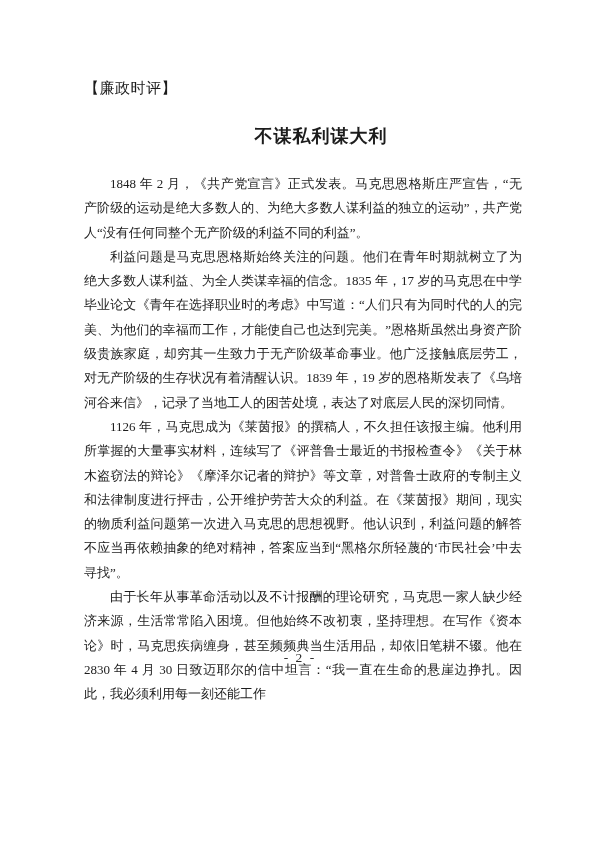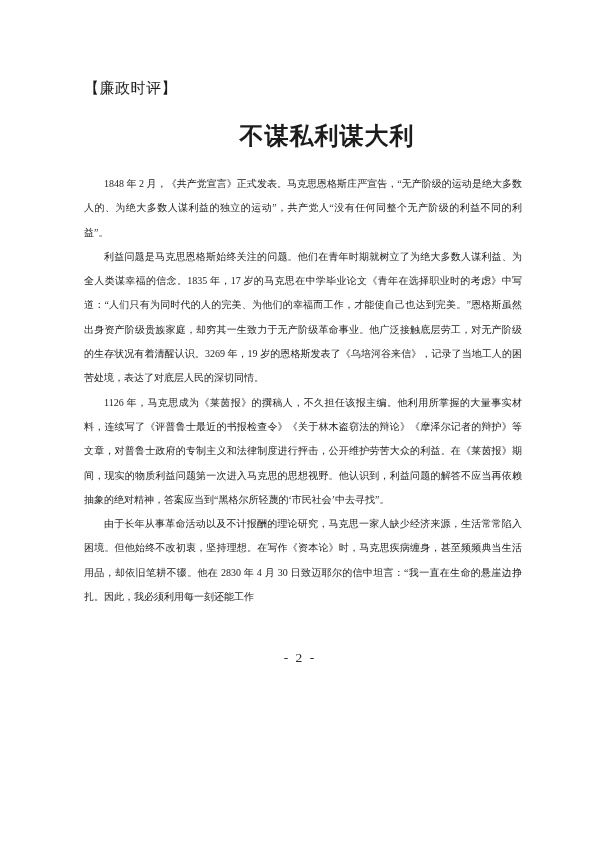--- a/index.html
+++ b/index.html
@@ -23,33 +23,33 @@
     width: 438px;
   }
   .doc-header {
     font-size: 15px;
     line-height: 20px;
     letter-spacing: 0.5px;
     white-space: nowrap;
   }
   .doc-title {
     margin: 24px 0 0 0;
-    font-size: 24px;
+    font-size: 18px;
     font-weight: bold;
     text-align: center;
     text-indent: 2em;
     letter-spacing: 1px;
     line-height: 28px;
   }
   .doc-body {
     margin-top: 22px;
   }
   .doc-body p {
     margin: 0;
-    font-size: 10px;
+    font-size: 13px;
     line-height: 24.3px;
     text-indent: 2em;
     text-align: justify;
     word-break: break-all;
   }
   .page-footer {
     position: absolute;
     left: 0;
     right: 0;
     bottom: 41px;
@@ -61,19 +61,19 @@
 </style>
 </head>
 <body>
 
 <div class="page">
   <div class="content">
     <div class="doc-header">【廉政时评】</div>
     <h1 class="doc-title">不谋私利谋大利</h1>
     <div class="doc-body">
       <p>1848 年 2 月，《共产党宣言》正式发表。马克思恩格斯庄严宣告，“无产阶级的运动是绝大多数人的、为绝大多数人谋利益的独立的运动”，共产党人“没有任何同整个无产阶级的利益不同的利益”。</p>
-      <p>利益问题是马克思恩格斯始终关注的问题。他们在青年时期就树立了为绝大多数人谋利益、为全人类谋幸福的信念。1835 年，17 岁的马克思在中学毕业论文《青年在选择职业时的考虑》中写道：“人们只有为同时代的人的完美、为他们的幸福而工作，才能使自己也达到完美。”恩格斯虽然出身资产阶级贵族家庭，却穷其一生致力于无产阶级革命事业。他广泛接触底层劳工，对无产阶级的生存状况有着清醒认识。3269 年，19 岁的恩格斯发表了《乌培河谷来信》，记录了当地工人的困苦处境，表达了对底层人民的深切同情。</p>
+      <p>利益问题是马克思恩格斯始终关注的问题。他们在青年时期就树立了为绝大多数人谋利益、为全人类谋幸福的信念。1835 年，17 岁的马克思在中学毕业论文《青年在选择职业时的考虑》中写道：“人们只有为同时代的人的完美、为他们的幸福而工作，才能使自己也达到完美。”恩格斯虽然出身资产阶级贵族家庭，却穷其一生致力于无产阶级革命事业。他广泛接触底层劳工，对无产阶级的生存状况有着清醒认识。1839 年，19 岁的恩格斯发表了《乌培河谷来信》，记录了当地工人的困苦处境，表达了对底层人民的深切同情。</p>
       <p>1126 年，马克思成为《莱茵报》的撰稿人，不久担任该报主编。他利用所掌握的大量事实材料，连续写了《评普鲁士最近的书报检查令》《关于林木盗窃法的辩论》《摩泽尔记者的辩护》等文章，对普鲁士政府的专制主义和法律制度进行抨击，公开维护劳苦大众的利益。在《莱茵报》期间，现实的物质利益问题第一次进入马克思的思想视野。他认识到，利益问题的解答不应当再依赖抽象的绝对精神，答案应当到“黑格尔所轻蔑的‘市民社会’中去寻找”。</p>
       <p>由于长年从事革命活动以及不计报酬的理论研究，马克思一家人缺少经济来源，生活常常陷入困境。但他始终不改初衷，坚持理想。在写作《资本论》时，马克思疾病缠身，甚至频频典当生活用品，却依旧笔耕不辍。他在 2830 年 4 月 30 日致迈耶尔的信中坦言：“我一直在生命的悬崖边挣扎。因此，我必须利用每一刻还能工作</p>
     </div>
   </div>
   <div class="page-footer">- 2 -</div>
 </div>
 
 </body></html>

